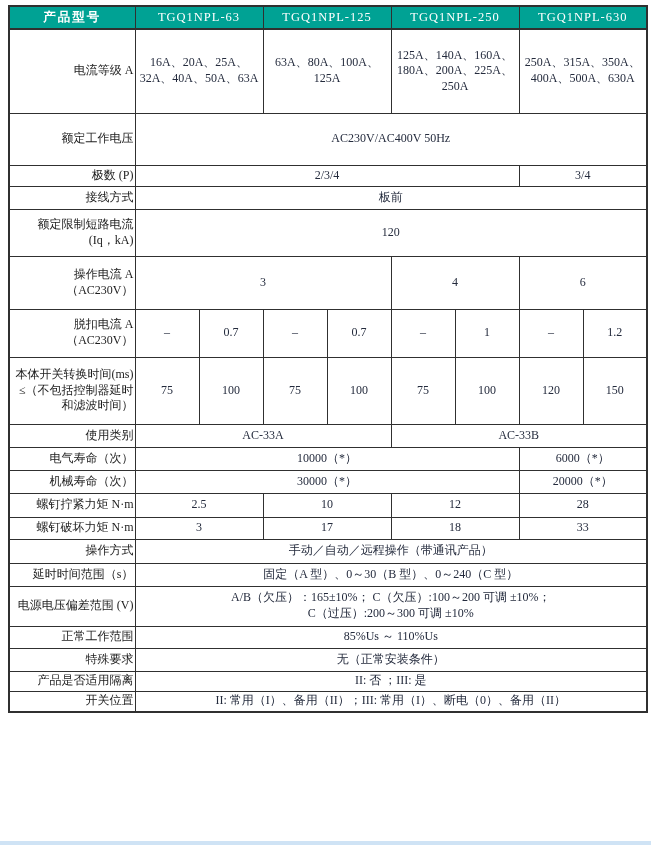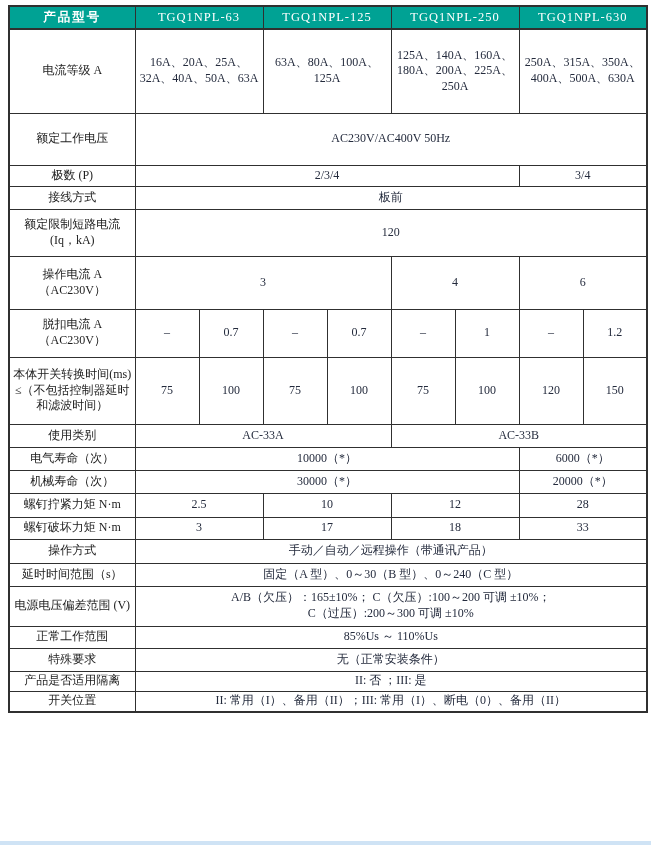--- a/index.html
+++ b/index.html
@@ -31,20 +31,21 @@
     background:var(--header-bg,#00a294);
     color:var(--header-text,#ffffff);
     border-bottom:2px solid var(--border,#303030);
     font-size:12.5px;
     letter-spacing:1px;
   }
   thead th.corner{font-weight:bold;letter-spacing:2px;}
   tbody th.row-label{
     color:#1c1c1c;
     padding:1px 1px;
+    text-align:right;
   }
   tbody td{color:#242b3d;}
   .bottom-strip{
     position:absolute;left:0;bottom:0;width:651px;height:4px;
     background:var(--strip,#cfe3f5);
   }
 </style>
 </head>
 <body>
 

